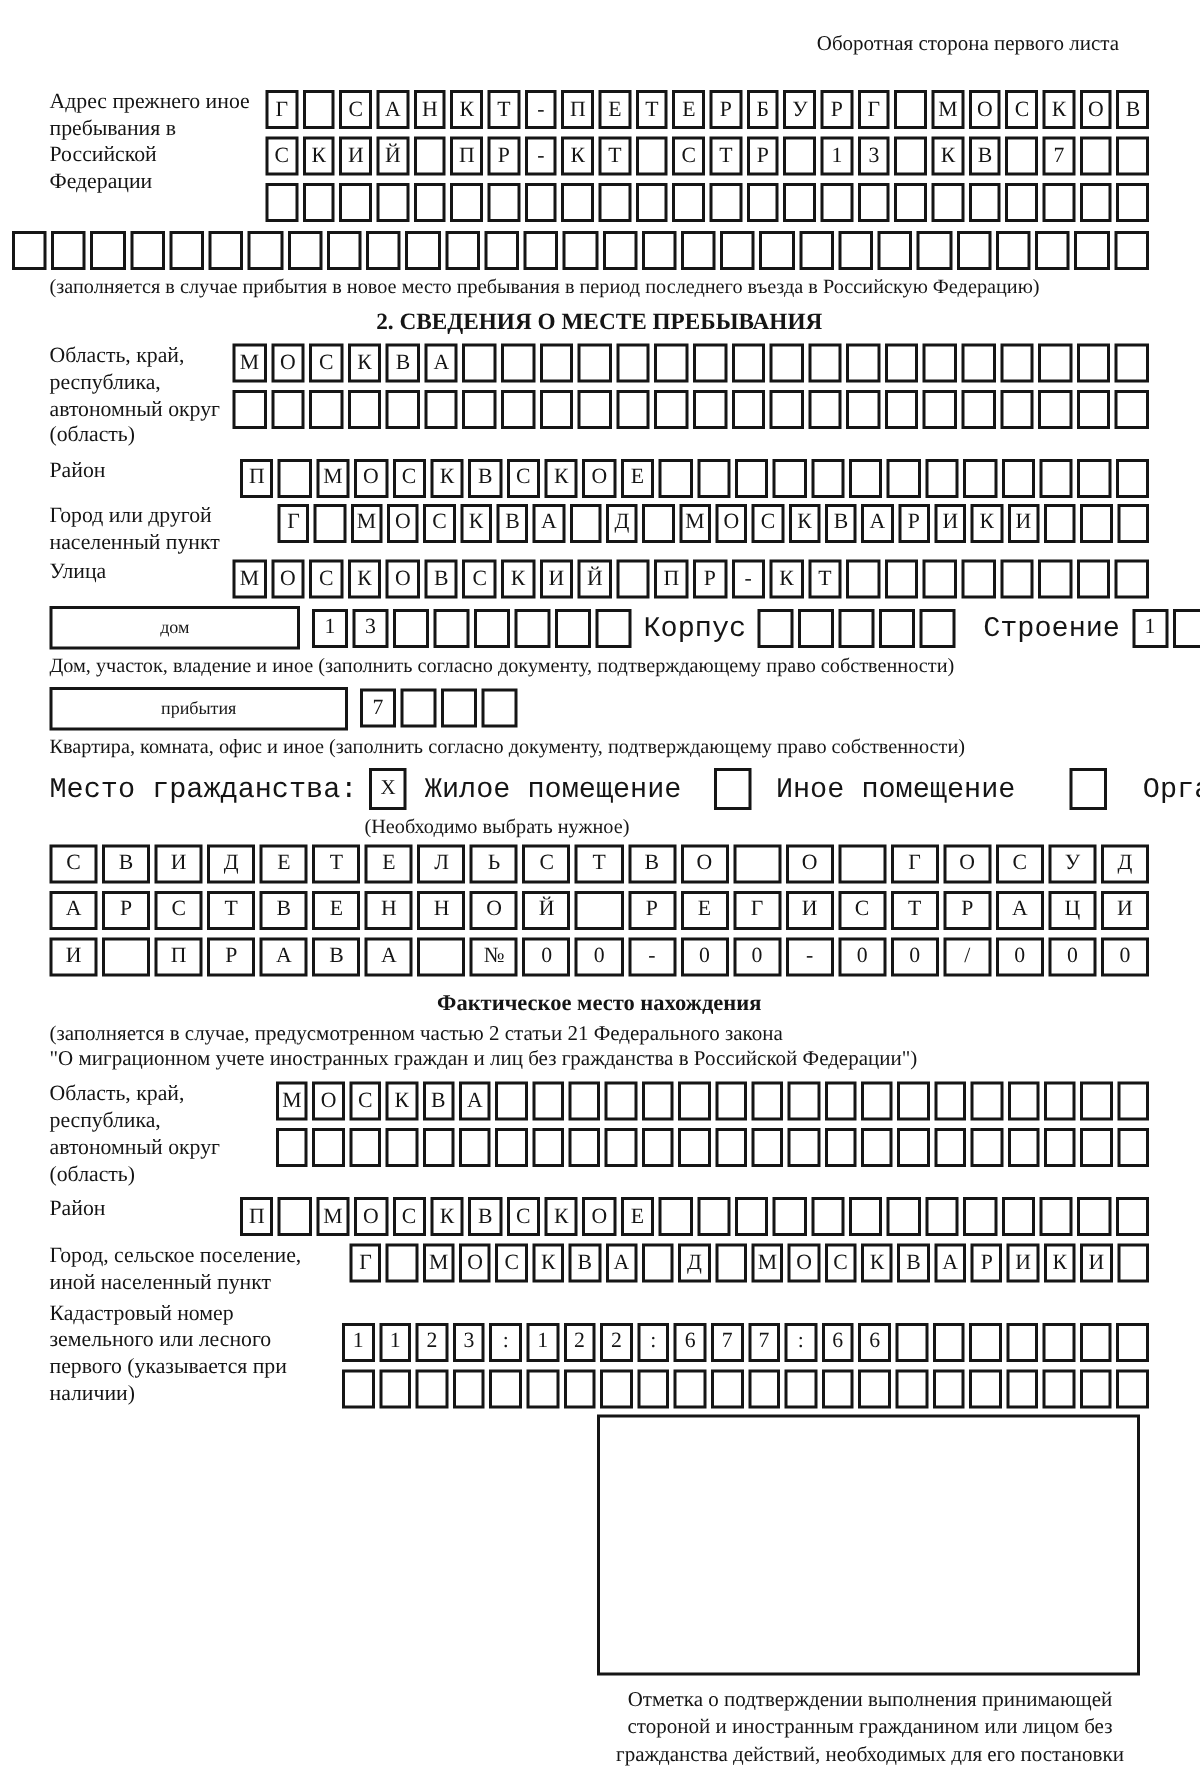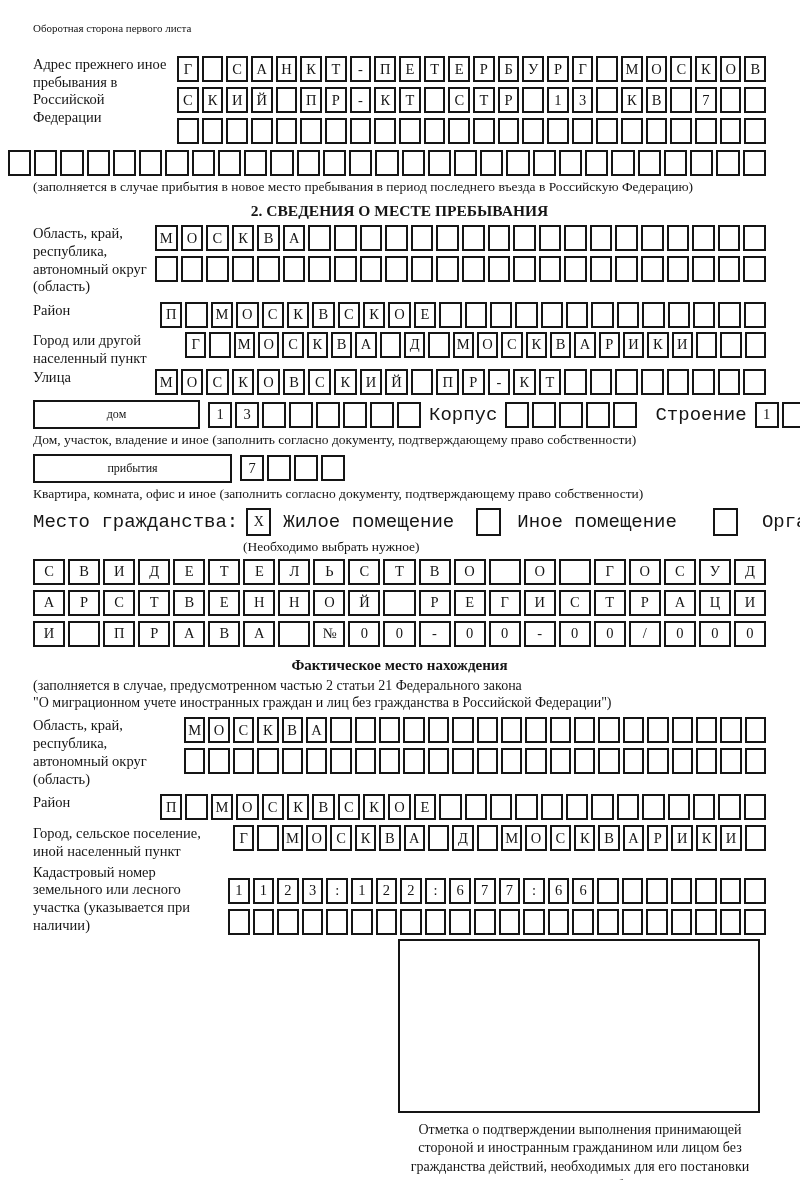--- a/index.html
+++ b/index.html
@@ -1,20 +1,20 @@
 <!DOCTYPE html>
 <html><head>
 <meta charset="utf-8">
 <style>
   html,body{margin:0;padding:0;background:#fff;}
   body{width:800px;height:1180px;color:#151515;
        font-family:"Liberation Serif","DejaVu Serif",serif;}
   .page{box-sizing:border-box;width:800px;height:1180px;
         padding:14px 34px 0 33px;overflow:hidden;position:relative;}
-  .hnote{text-align:left;font-size:11px;margin:8px 20px 22px 0;}
+  .hnote{text-align:right;font-size:14px;margin:8px 20px 22px 0;}
   .frow{display:flex;align-items:flex-start;}
   .lbl{font-size:14.5px;line-height:1.22;box-sizing:border-box;
        padding-right:8px;flex:0 0 auto;}
   .grids{flex:1 1 auto;display:flex;flex-direction:column;gap:5px;min-width:0;}
   .grid{display:flex;gap:3px;flex:1 1 auto;min-width:0;}
   .cell{flex:1 1 0;height:22px;border:2px solid #151515;box-sizing:content-box;
         display:flex;align-items:center;justify-content:center;
         font-size:14.5px;min-width:0;background:#fff;}
   .gfix{flex:0 0 auto;}
   .gfix .cell{flex:0 0 20px;width:20px;}
@@ -550,21 +550,21 @@
         <span class="cell">А</span>
         <span class="cell">Р</span>
         <span class="cell">И</span>
         <span class="cell">К</span>
         <span class="cell">И</span>
         <span class="cell"></span>
       </div>
   </div>
 
   <div class="frow" style="margin-top:3px">
-    <div class="lbl" style="width:195px">Кадастровый номер земельного или лесного участка (указывается при наличии)</div>
+    <div class="lbl" style="width:195px">Кадастровый номер земельного или лесного первого (указывается при наличии)</div>
     <div class="grids mt14">
       <div class="grid">
           <span class="cell">1</span>
           <span class="cell">1</span>
           <span class="cell">2</span>
           <span class="cell">3</span>
           <span class="cell">:</span>
           <span class="cell">1</span>
           <span class="cell">2</span>
           <span class="cell">2</span>

